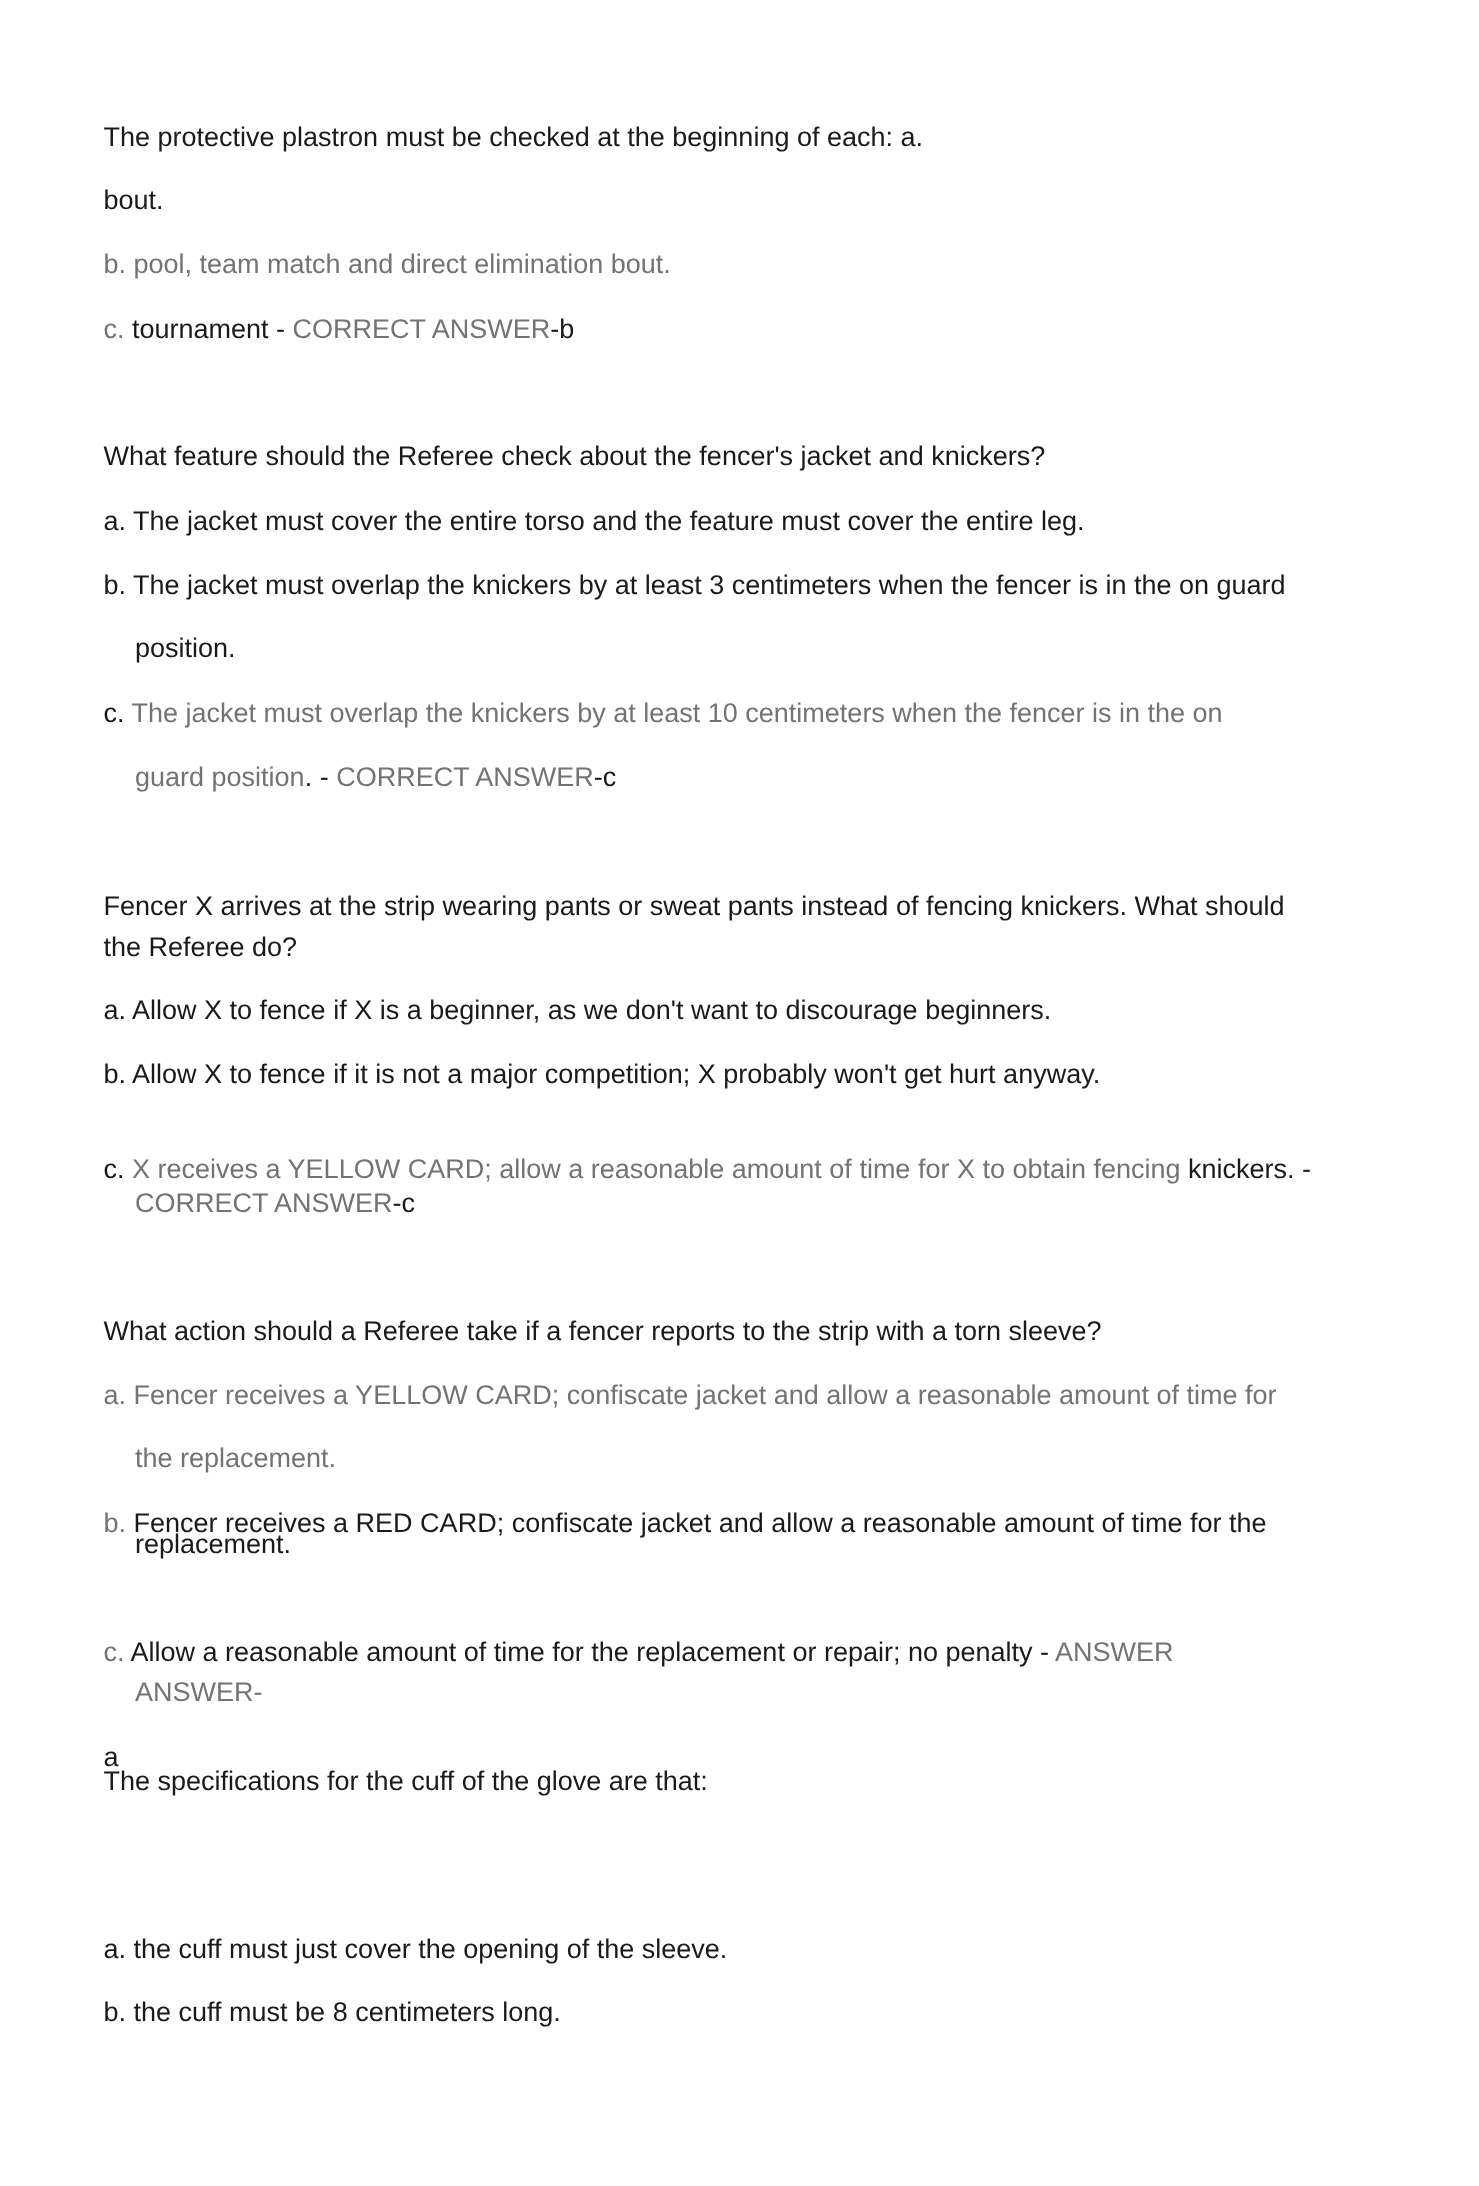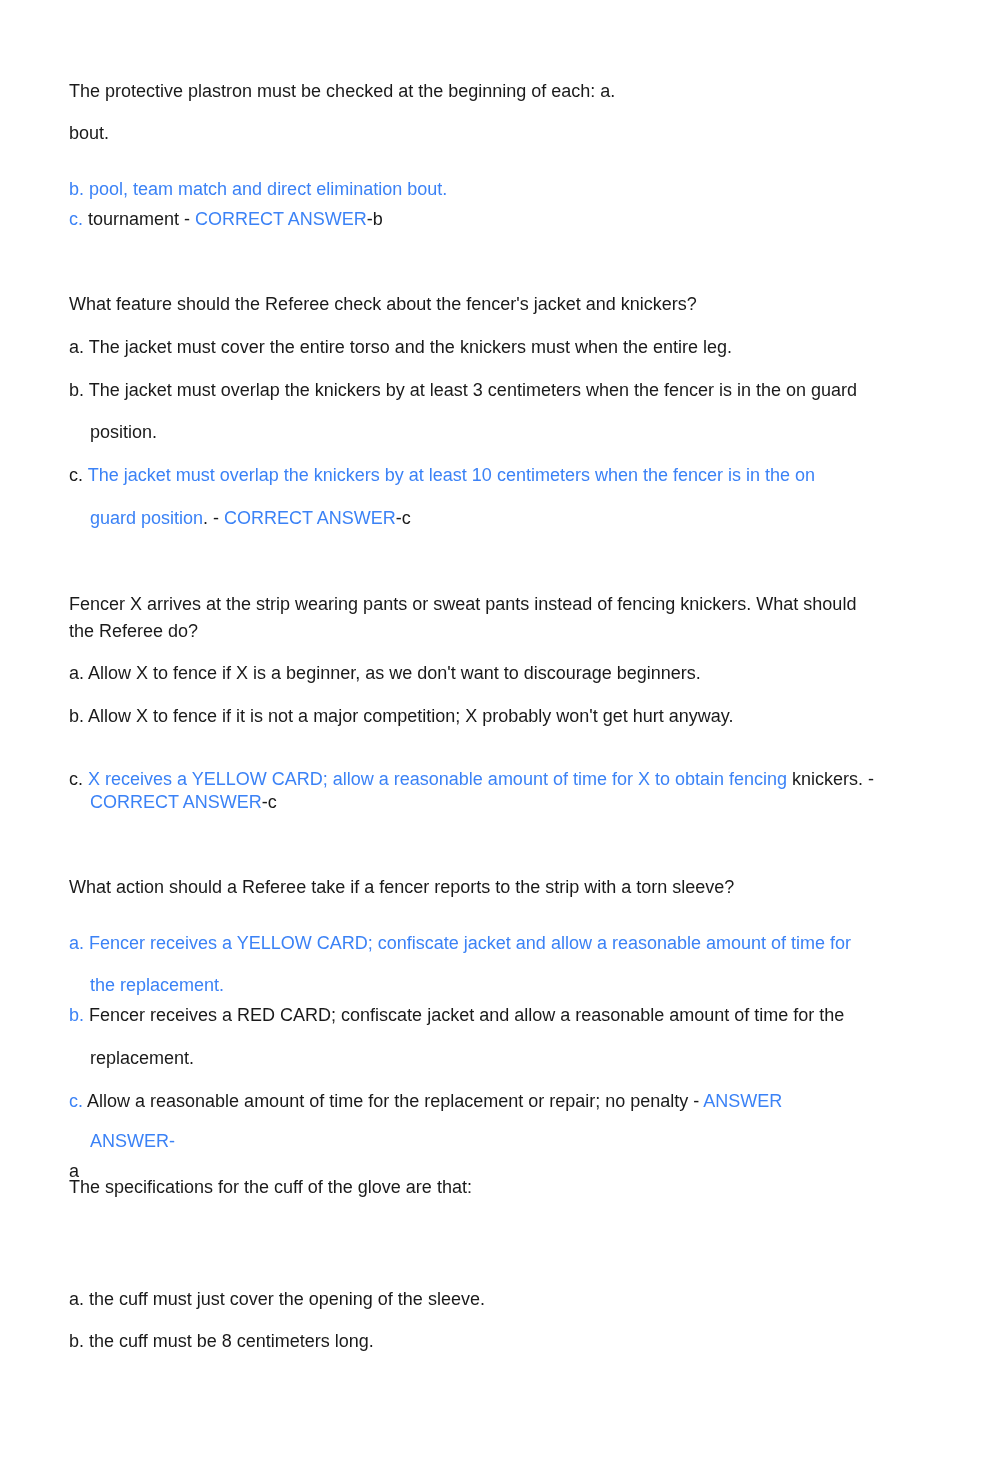--- a/index.html
+++ b/index.html
@@ -1,47 +1,47 @@
 <!DOCTYPE html>
 <html><head>
 <meta charset="utf-8">
 <style>
   html, body { margin: 0; padding: 0; background: #ffffff; }
   body { width: 986px; height: 1457px; position: relative; overflow: hidden;
          font-family: "Liberation Sans", sans-serif; font-size: 18px; color: #1a1a1a; }
   .line { position: absolute; left: 69px; white-space: nowrap; line-height: 22px; }
   .indent { left: 90px; }
-  .red { color: #3b82f6; margin-top: 13px; }
+  .red { color: #737373; }
 </style>
 </head>
 <body>
 
 <div class="line" style="top:80px">The protective plastron must be checked at the beginning of each: a.</div>
 <div class="line" style="top:122px">bout.</div>
 <div class="line red" style="top:165px">b. pool, team match and direct elimination bout.</div>
 <div class="line" style="top:208px"><span class="red">c.</span><span> tournament - </span><span class="red">CORRECT ANSWER</span><span>-b</span></div>
 
 <div class="line" style="top:293px">What feature should the Referee check about the fencer's jacket and knickers?</div>
-<div class="line" style="top:336px">a. The jacket must cover the entire torso and the knickers must when the entire leg.</div>
+<div class="line" style="top:336px">a. The jacket must cover the entire torso and the feature must cover the entire leg.</div>
 <div class="line" style="top:379px">b. The jacket must overlap the knickers by at least 3 centimeters when the fencer is in the on guard</div>
 <div class="line indent" style="top:421px">position.</div>
 <div class="line" style="top:464px"><span>c. </span><span class="red">The jacket must overlap the knickers by at least 10 centimeters when the fencer is in the on</span></div>
 <div class="line indent" style="top:507px"><span class="red">guard position</span><span>. - </span><span class="red">CORRECT ANSWER</span><span>-c</span></div>
 
 <div class="line" style="top:593px">Fencer X arrives at the strip wearing pants or sweat pants instead of fencing knickers. What should</div>
 <div class="line" style="top:620px">the Referee do?</div>
 <div class="line" style="top:662px">a. Allow X to fence if X is a beginner, as we don't want to discourage beginners.</div>
 <div class="line" style="top:705px">b. Allow X to fence if it is not a major competition; X probably won't get hurt anyway.</div>
 <div class="line" style="top:768px"><span>c. </span><span class="red">X receives a YELLOW CARD; allow a reasonable amount of time for X to obtain fencing</span><span> knickers. -</span></div>
 <div class="line indent" style="top:791px"><span class="red">CORRECT ANSWER</span><span>-c</span></div>
 
 <div class="line" style="top:876px">What action should a Referee take if a fencer reports to the strip with a torn sleeve?</div>
 <div class="line red" style="top:919px">a. Fencer receives a YELLOW CARD; confiscate jacket and allow a reasonable amount of time for</div>
 <div class="line indent red" style="top:961px">the replacement.</div>
 <div class="line" style="top:1004px"><span class="red">b.</span><span> Fencer receives a RED CARD; confiscate jacket and allow a reasonable amount of time for the</span></div>
-<div class="line indent" style="top:1047px">replacement.</div>
+<div class="line indent" style="top:1018px">replacement.</div>
 <div class="line" style="top:1090px"><span class="red">c.</span><span> Allow a reasonable amount of time for the replacement or repair; no penalty - </span><span class="red">ANSWER</span></div>
 <div class="line indent red" style="top:1117px">ANSWER-</div>
 <div class="line" style="top:1160px">a</div>
 
 <div class="line" style="top:1176px">The specifications for the cuff of the glove are that:</div>
 <div class="line" style="top:1288px">a. the cuff must just cover the opening of the sleeve.</div>
 <div class="line" style="top:1330px">b. the cuff must be 8 centimeters long.</div>
 
 </body></html>

